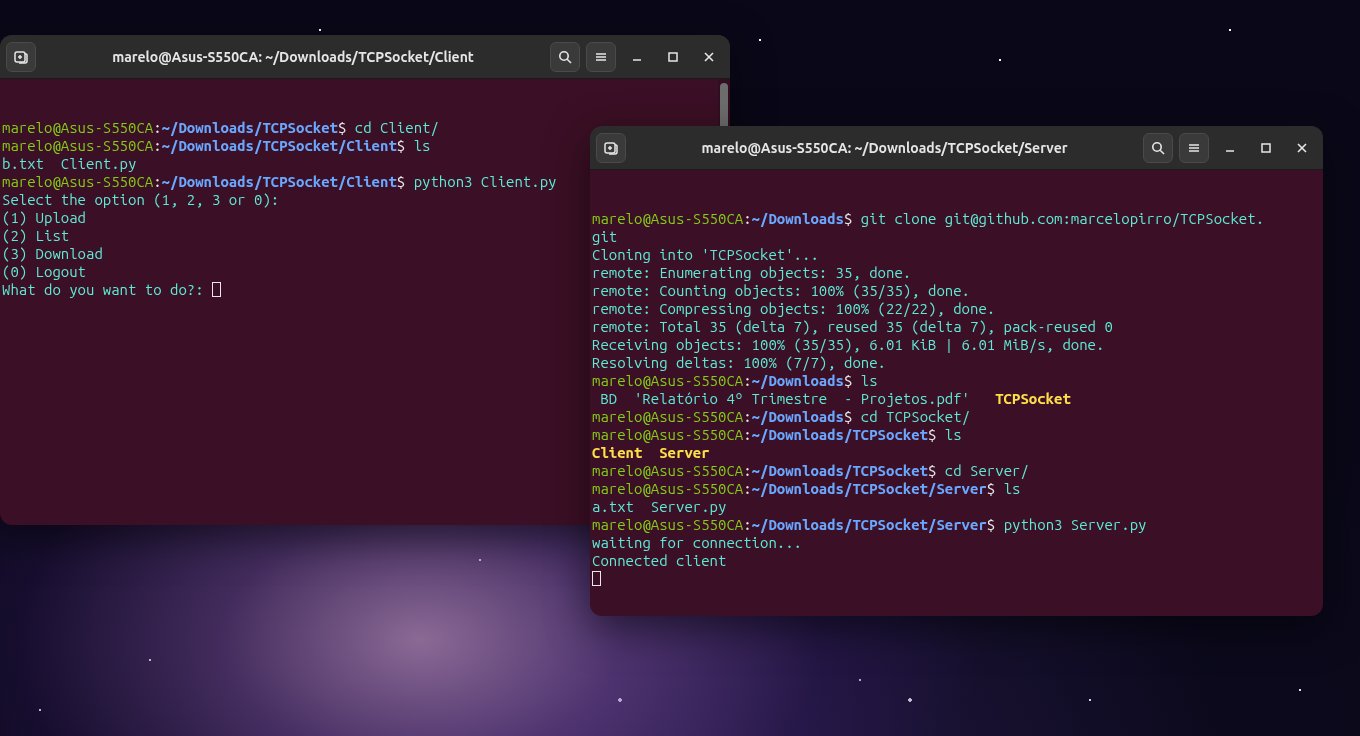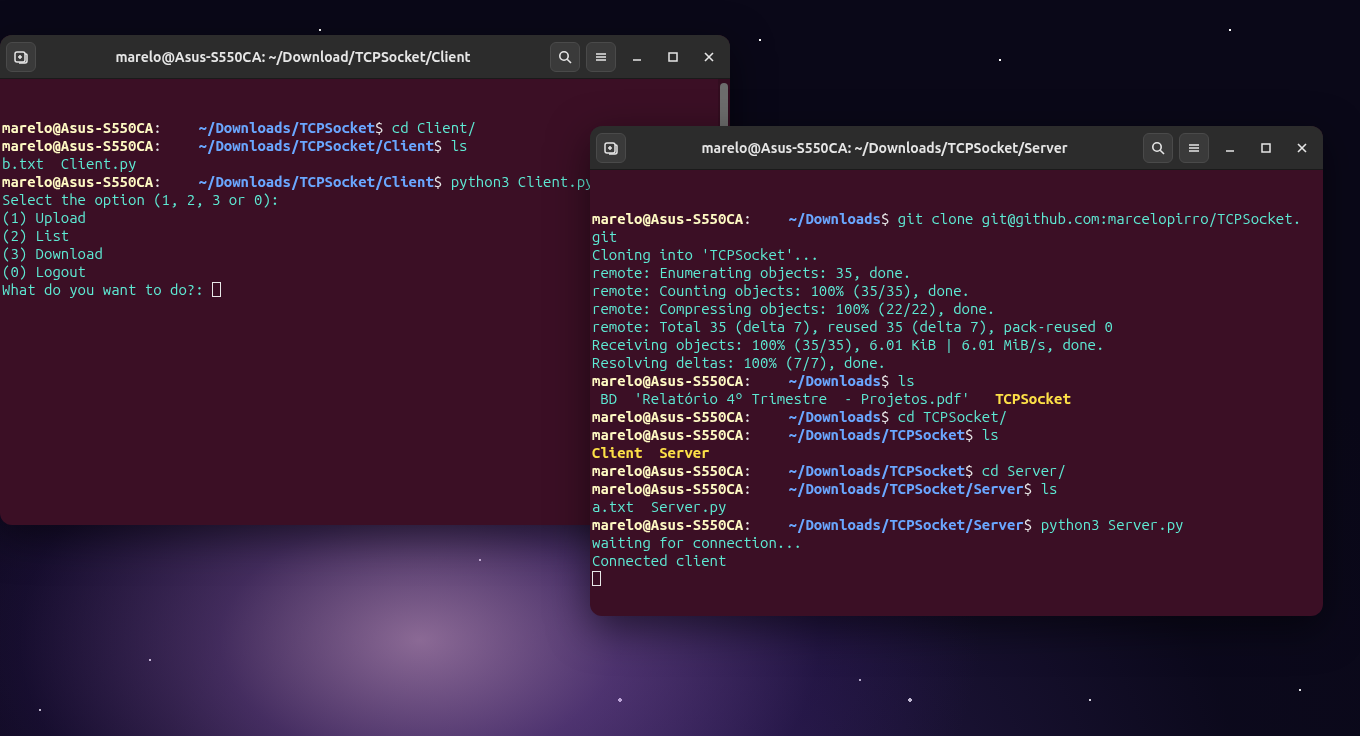--- a/index.html
+++ b/index.html
@@ -91,22 +91,22 @@
     position: relative;
   }
   .scrollbar {
     position:absolute; right:0; top:0; width:12px; height:100%;
     background: rgba(0,0,0,0.12);
     display:flex; justify-content:center;
   }
   .scrollbar .thumb{
     width:8px; border-radius:4px; background:#6d6d6d; margin-top:4px;
   }
-  .user  { color:#fef9c3; font-weight:bold; }
-  .path  { color:#6aa7ff; font-weight:bold;margin-left:37px; }
+  .user  { color:#84cc16; font-weight:normal; }
+  .path  { color:#6aa7ff; font-weight:bold; }
   .sigil { color:#e8e8e8; }
   .dir   { color:#fde047; font-weight:bold; }
   .plain { color:#5eead4; }
   .cursor-rect {
     display:inline-block; width:9px; height:15px;
     border:1px solid #e8e8e8; vertical-align:-2px;
   }
   
   svg { display:block; }
 </style>
@@ -121,21 +121,21 @@
       <div class="tb-btn">
         <span>
           <svg width="16" height="16" viewBox="0 0 16 16" fill="none" stroke="#e6e6e6" stroke-width="1.5">
               <rect x="2" y="3" width="10" height="10" rx="2"></rect>
               <path d="M12 5h1a1 1 0 0 1 1 1v6a2 2 0 0 1-2 2H6"></path>
               <path d="M7 6v4M5 8h4"></path>
             </svg>
         </span>
       </div>
     </div>
-    <div class="title-text">marelo@Asus-S550CA: ~/Download/TCPSocket/Client</div>
+    <div class="title-text">marelo@Asus-S550CA: ~/Downloads/TCPSocket/Client</div>
     <div class="title-right">
       <div class="tb-btn">
         <span>
           <svg width="16" height="16" viewBox="0 0 16 16" fill="none" stroke="#e6e6e6" stroke-width="1.6">
               <circle cx="7" cy="7" r="4.2"></circle>
               <path d="M10.2 10.2 14 14"></path>
             </svg>
         </span>
       </div>
       <div class="tb-btn">

